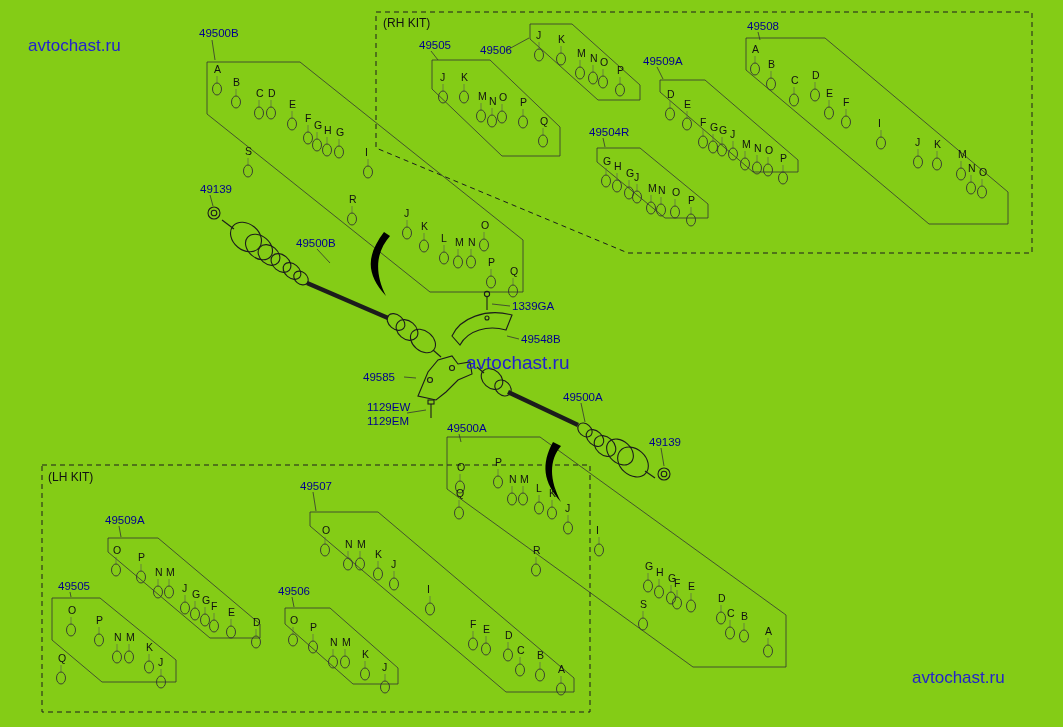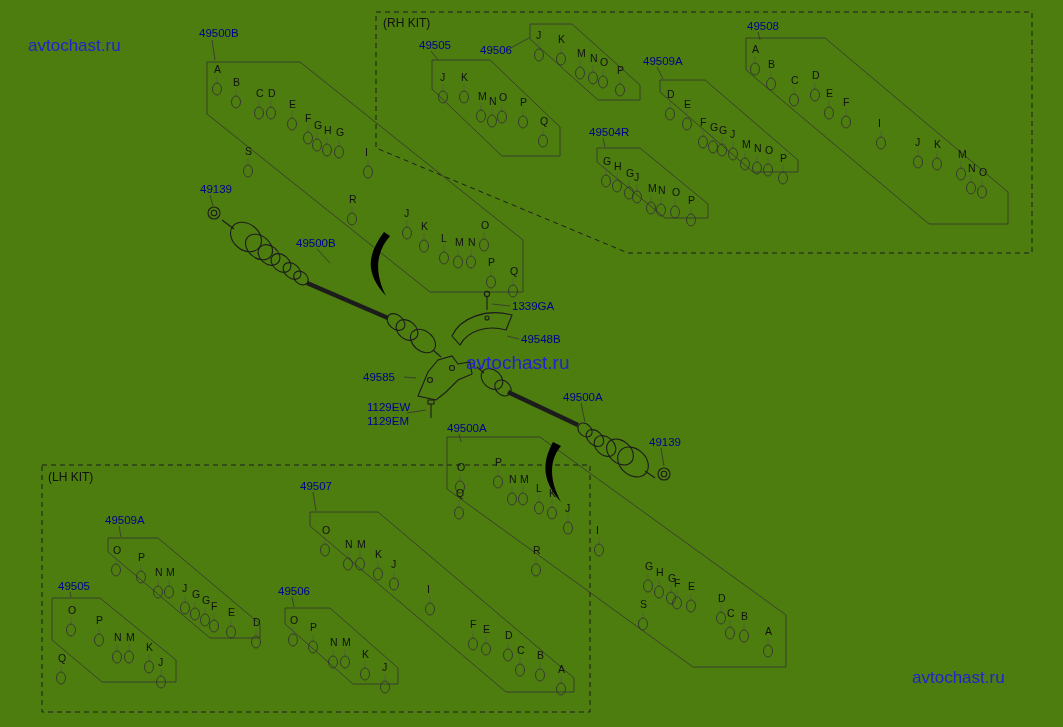--- a/index.html
+++ b/index.html
@@ -1,16 +1,16 @@
 <!DOCTYPE html>
 <html><head>
 <meta charset="utf-8">
 <style>
   html,body{margin:0;padding:0;background:#fff;}
-  .stage{position:relative;width:1063px;height:727px;background:#4d7c0f;overflow:hidden;}
+  .stage{position:relative;width:1063px;height:727px;background:#84cc16;overflow:hidden;}
   svg{position:absolute;left:0;top:0;}
   text{font-family:"Liberation Sans", sans-serif;}
 </style>
 </head>
 <body>
 
 <div class="stage">
   <svg id="diagram" width="1063" height="727" viewBox="0 0 1063 727" xmlns="http://www.w3.org/2000/svg">
 
     <g id="g-kits">

